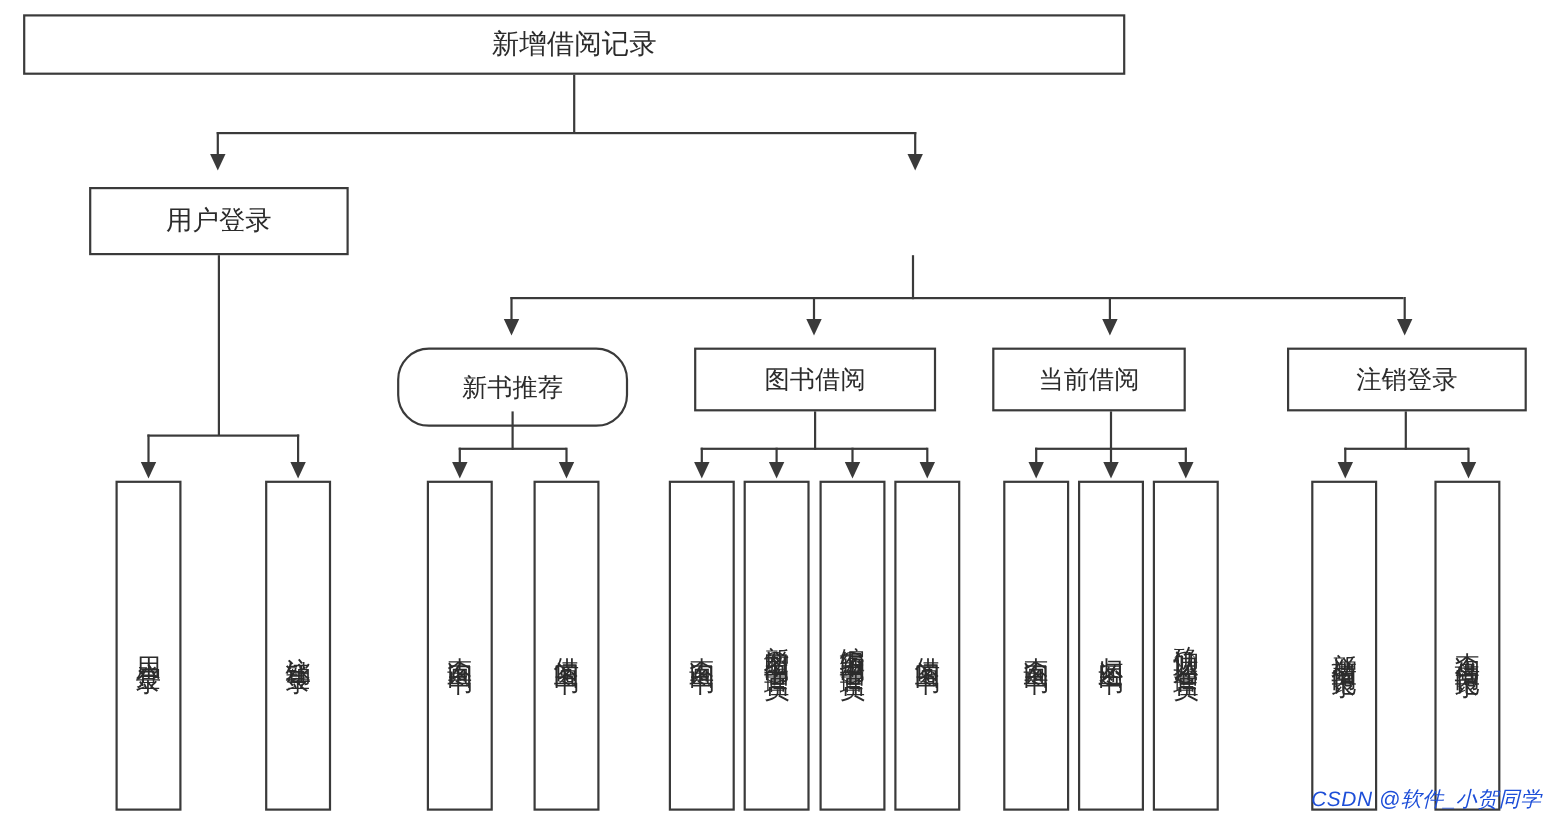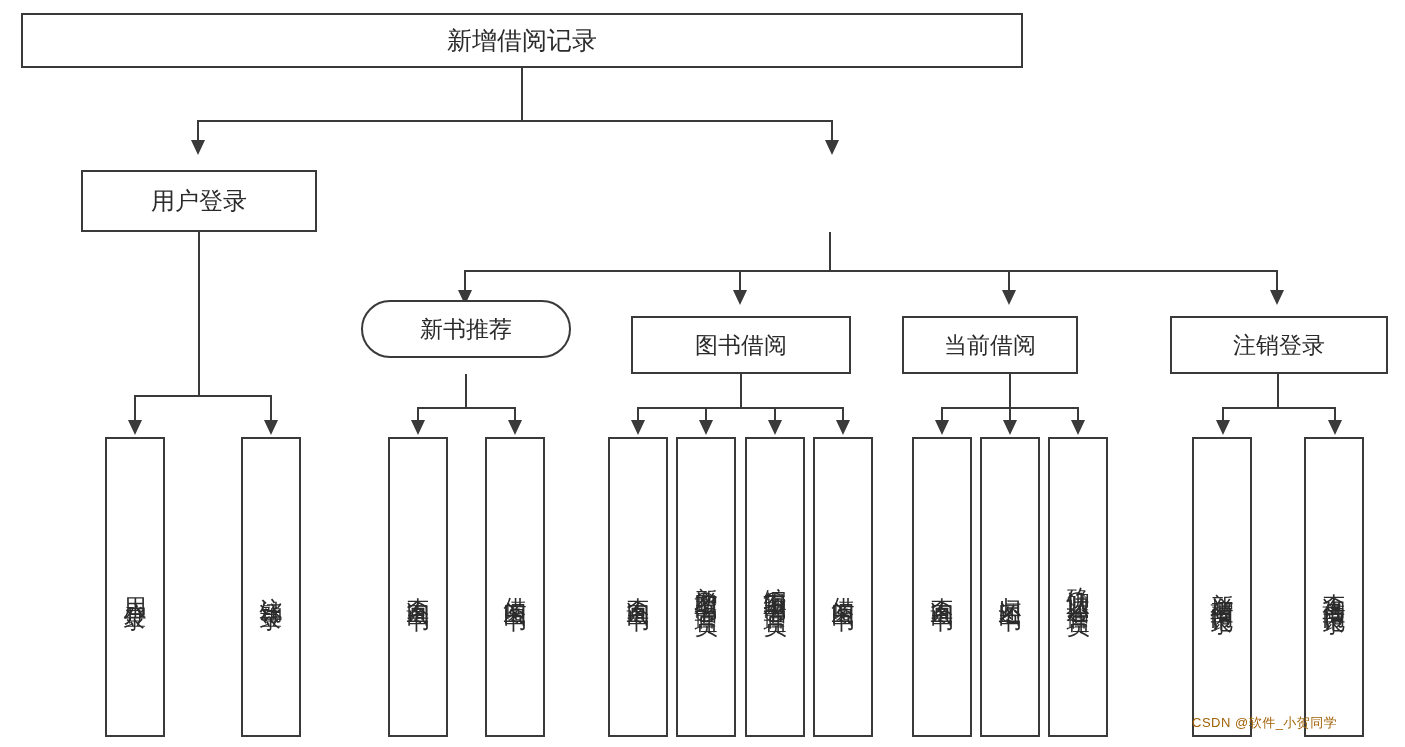--- a/index.html
+++ b/index.html
@@ -61,25 +61,26 @@
   .arrow{
     position:absolute;
     width:0;height:0;
     border-left:7px solid transparent;
     border-right:7px solid transparent;
     border-top:15px solid #3a3a3a;
   }
   
   .watermark{
     position:absolute;
-    color:#a16207;
-    font-size:13px;
+    color:#1d4ed8;
+    font-size:19px;
     white-space:nowrap;
     letter-spacing:0.5px;
     pointer-events:none;
+    font-style:italic;
   }
 </style>
 </head>
 <body>
 
 <div id="canvas">
 
   <div class="node root" style="left:21px;top:13px;width:1002px;height:55px;">
     <span>新增借阅记录</span>
   </div>
@@ -107,21 +108,21 @@
   <div class="hline" style="left:464px;top:270px;width:812px;"></div>
   <div class="vline" style="left:464px;top:270px;height:22px;"></div>
   <div class="vline" style="left:739px;top:270px;height:22px;"></div>
   <div class="vline" style="left:1008px;top:270px;height:22px;"></div>
   <div class="vline" style="left:1276px;top:270px;height:22px;"></div>
   <div class="arrow" style="left:458px;top:290px;"></div>
   <div class="arrow" style="left:733px;top:290px;"></div>
   <div class="arrow" style="left:1002px;top:290px;"></div>
   <div class="arrow" style="left:1270px;top:290px;"></div>
 
-  <div class="node lvl3" style="left:361px;top:300px;width:210px;height:58px;border-radius:29px;">
+  <div class="node lvl3" style="left:361px;top:316px;width:210px;height:72px;border-radius:29px;">
     <span>新书推荐</span>
   </div>
   <div class="node lvl3" style="left:631px;top:316px;width:220px;height:58px;">
     <span>图书借阅</span>
   </div>
   <div class="node lvl3" style="left:902px;top:316px;width:176px;height:58px;">
     <span>当前借阅</span>
   </div>
   <div class="node lvl3" style="left:1170px;top:316px;width:218px;height:58px;">
     <span>注销登录</span>

